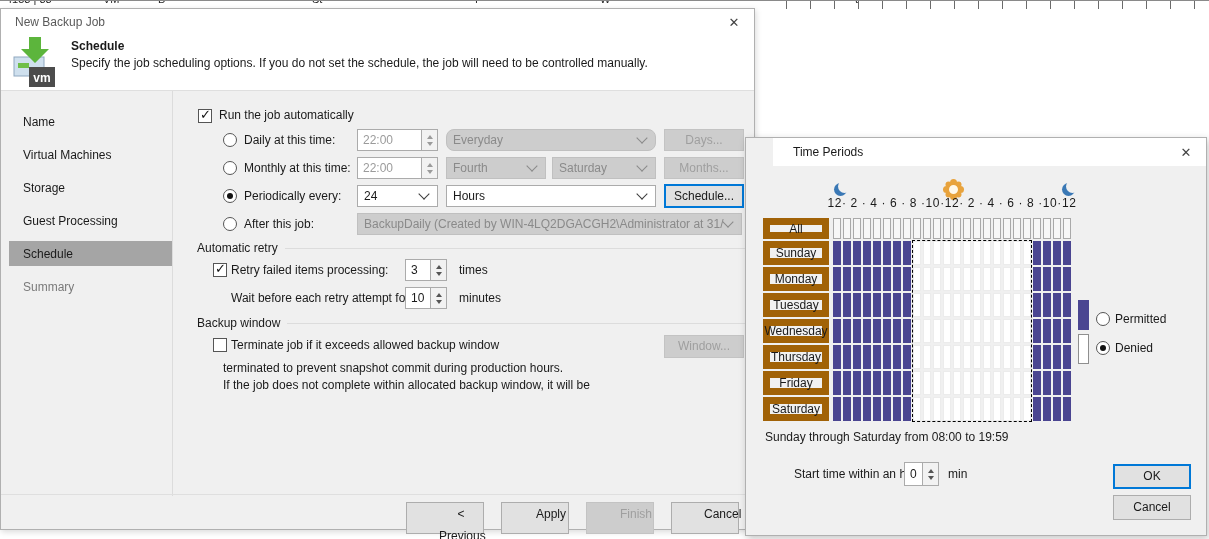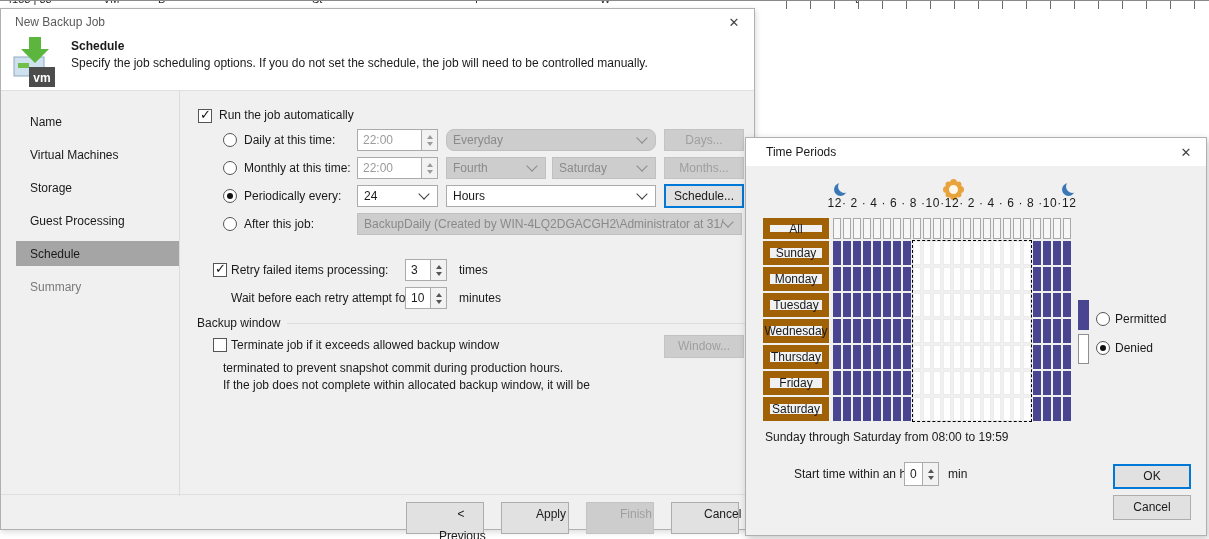--- a/index.html
+++ b/index.html
@@ -22,21 +22,21 @@
   
   #main-dialog{left:0;top:8px;width:755px;height:522px;z-index:1;box-shadow:1px 2px 6px rgba(0,0,0,.15);}
   #main-dialog .titlebar{height:26px;}
   #main-dialog .win-title{color:#5a5a5a;}
   #md-header{position:absolute;left:0;top:26px;width:100%;height:56px;background:#fff;
              border-bottom:1px solid #dfdfdf;box-sizing:border-box;}
   #md-icon{position:absolute;left:12px;top:2px;}
   #md-step-title{position:absolute;left:70px;top:4px;font-weight:bold;}
   #md-step-desc{position:absolute;left:70px;top:21px;}
   #md-body{position:absolute;left:0;top:82px;width:100%;bottom:0;background:#f0f0f0;}
-  #wizard-steps{position:absolute;left:15px;top:82px;width:164px;height:405px;
+  #wizard-steps{position:absolute;left:8px;top:82px;width:164px;height:405px;
                 border-right:1px solid #dcdcdc;box-sizing:border-box;padding-top:14px;}
   .step{height:33px;display:flex;align-items:center;padding-left:14px;color:#1a1a1a;}
   .step.selected{background:var(--selstep);height:25px;margin:4px 0;}
   .step.dim{color:#7a7a7a;}
 
   
   .abs{position:absolute;}
   .lbl{position:absolute;height:22px;line-height:22px;white-space:nowrap;}
   .cb{position:absolute;width:14px;height:14px;box-sizing:border-box;background:#fff;border:1px solid #555;}
   .cb.on::after{content:"\2713";position:absolute;left:1px;top:-3px;font-size:13px;font-weight:bold;color:#111;}
@@ -73,21 +73,21 @@
   .group{position:absolute;display:flex;align-items:center;height:16px;}
   .group .rule{flex:1;height:1px;background:#dcdcdc;margin-left:7px;}
 
   #md-footer{position:absolute;left:0;bottom:0;width:100%;height:35px;border-top:1px solid #dfdfdf;box-sizing:border-box;}
   #footer-buttons{position:absolute;left:405px;top:7px;display:flex;gap:17px;}
   .btn.foot{width:68px;height:32px;line-height:22px;padding-left:32px;}
   .btn.foot:first-child{width:78px;}
 
   
   #tp-dialog{left:745px;top:137px;width:462px;height:399px;z-index:2;box-shadow:2px 3px 8px rgba(0,0,0,.22);}
-  #tp-dialog .titlebar{height:28px;}
+  #tp-dialog .titlebar{height:28px;margin-left:27px;}
   #tp-dialog .win-title{margin-left:20px;color:#1a1a1a;}
 
   .moon{position:absolute;width:13px;height:13px;border-radius:50%;box-shadow:-4px 3px 0 0 var(--moon);}
   .sun{position:absolute;width:9px;height:9px;border-radius:50%;border:2px solid var(--sun);background:#fff8ea;
        box-shadow:0 -7px 0 -3px var(--sun),0 7px 0 -3px var(--sun),-7px 0 0 -3px var(--sun),7px 0 0 -3px var(--sun),
                   -5px -5px 0 -3.5px var(--sun),5px -5px 0 -3.5px var(--sun),-5px 5px 0 -3.5px var(--sun),5px 5px 0 -3.5px var(--sun);}
   #tp-hourscale{position:absolute;left:77px;top:58px;width:258px;text-align:center;letter-spacing:.6px;white-space:nowrap;}
 
   #tp-grid{position:absolute;left:17px;top:80px;display:flex;}
   #tp-labels{display:flex;flex-direction:column;gap:2px;width:66px;margin-right:4px;}
@@ -203,20 +203,24 @@
     </div>
     <div class="btn focused abs" style="left:663px;top:175px;width:80px;height:24px;line-height:20px;">Schedule...</div>
 
     <span class="rad" style="left:222px;top:208px;"></span>
     <span class="lbl" style="left:243px;top:204px;">After this job:</span>
     <div class="combo disabled" style="left:356px;top:204px;width:385px;">
       <span class="val">BackupDaily (Created by WIN-4LQ2DGACGH2\Administrator at 31/12</span>
         <span class="chev"></span>
     </div>
 
+    <div class="group" style="left:196px;top:231px;width:549px;">
+      <span>Automatic retry</span>
+        <span class="rule"></span>
+    </div>
     <span class="cb on" style="left:212px;top:254px;"></span>
     <span class="lbl" style="left:230px;top:250px;">Retry failed items processing:</span>
     <div class="field" style="left:404px;top:250px;width:42px;">
       <span class="val">3</span>
       <span class="spinbox">
           <i class="tri up"></i>
           <i class="tri dn"></i>
         </span>
     </div>
     <span class="lbl" style="left:458px;top:250px;">times</span>

